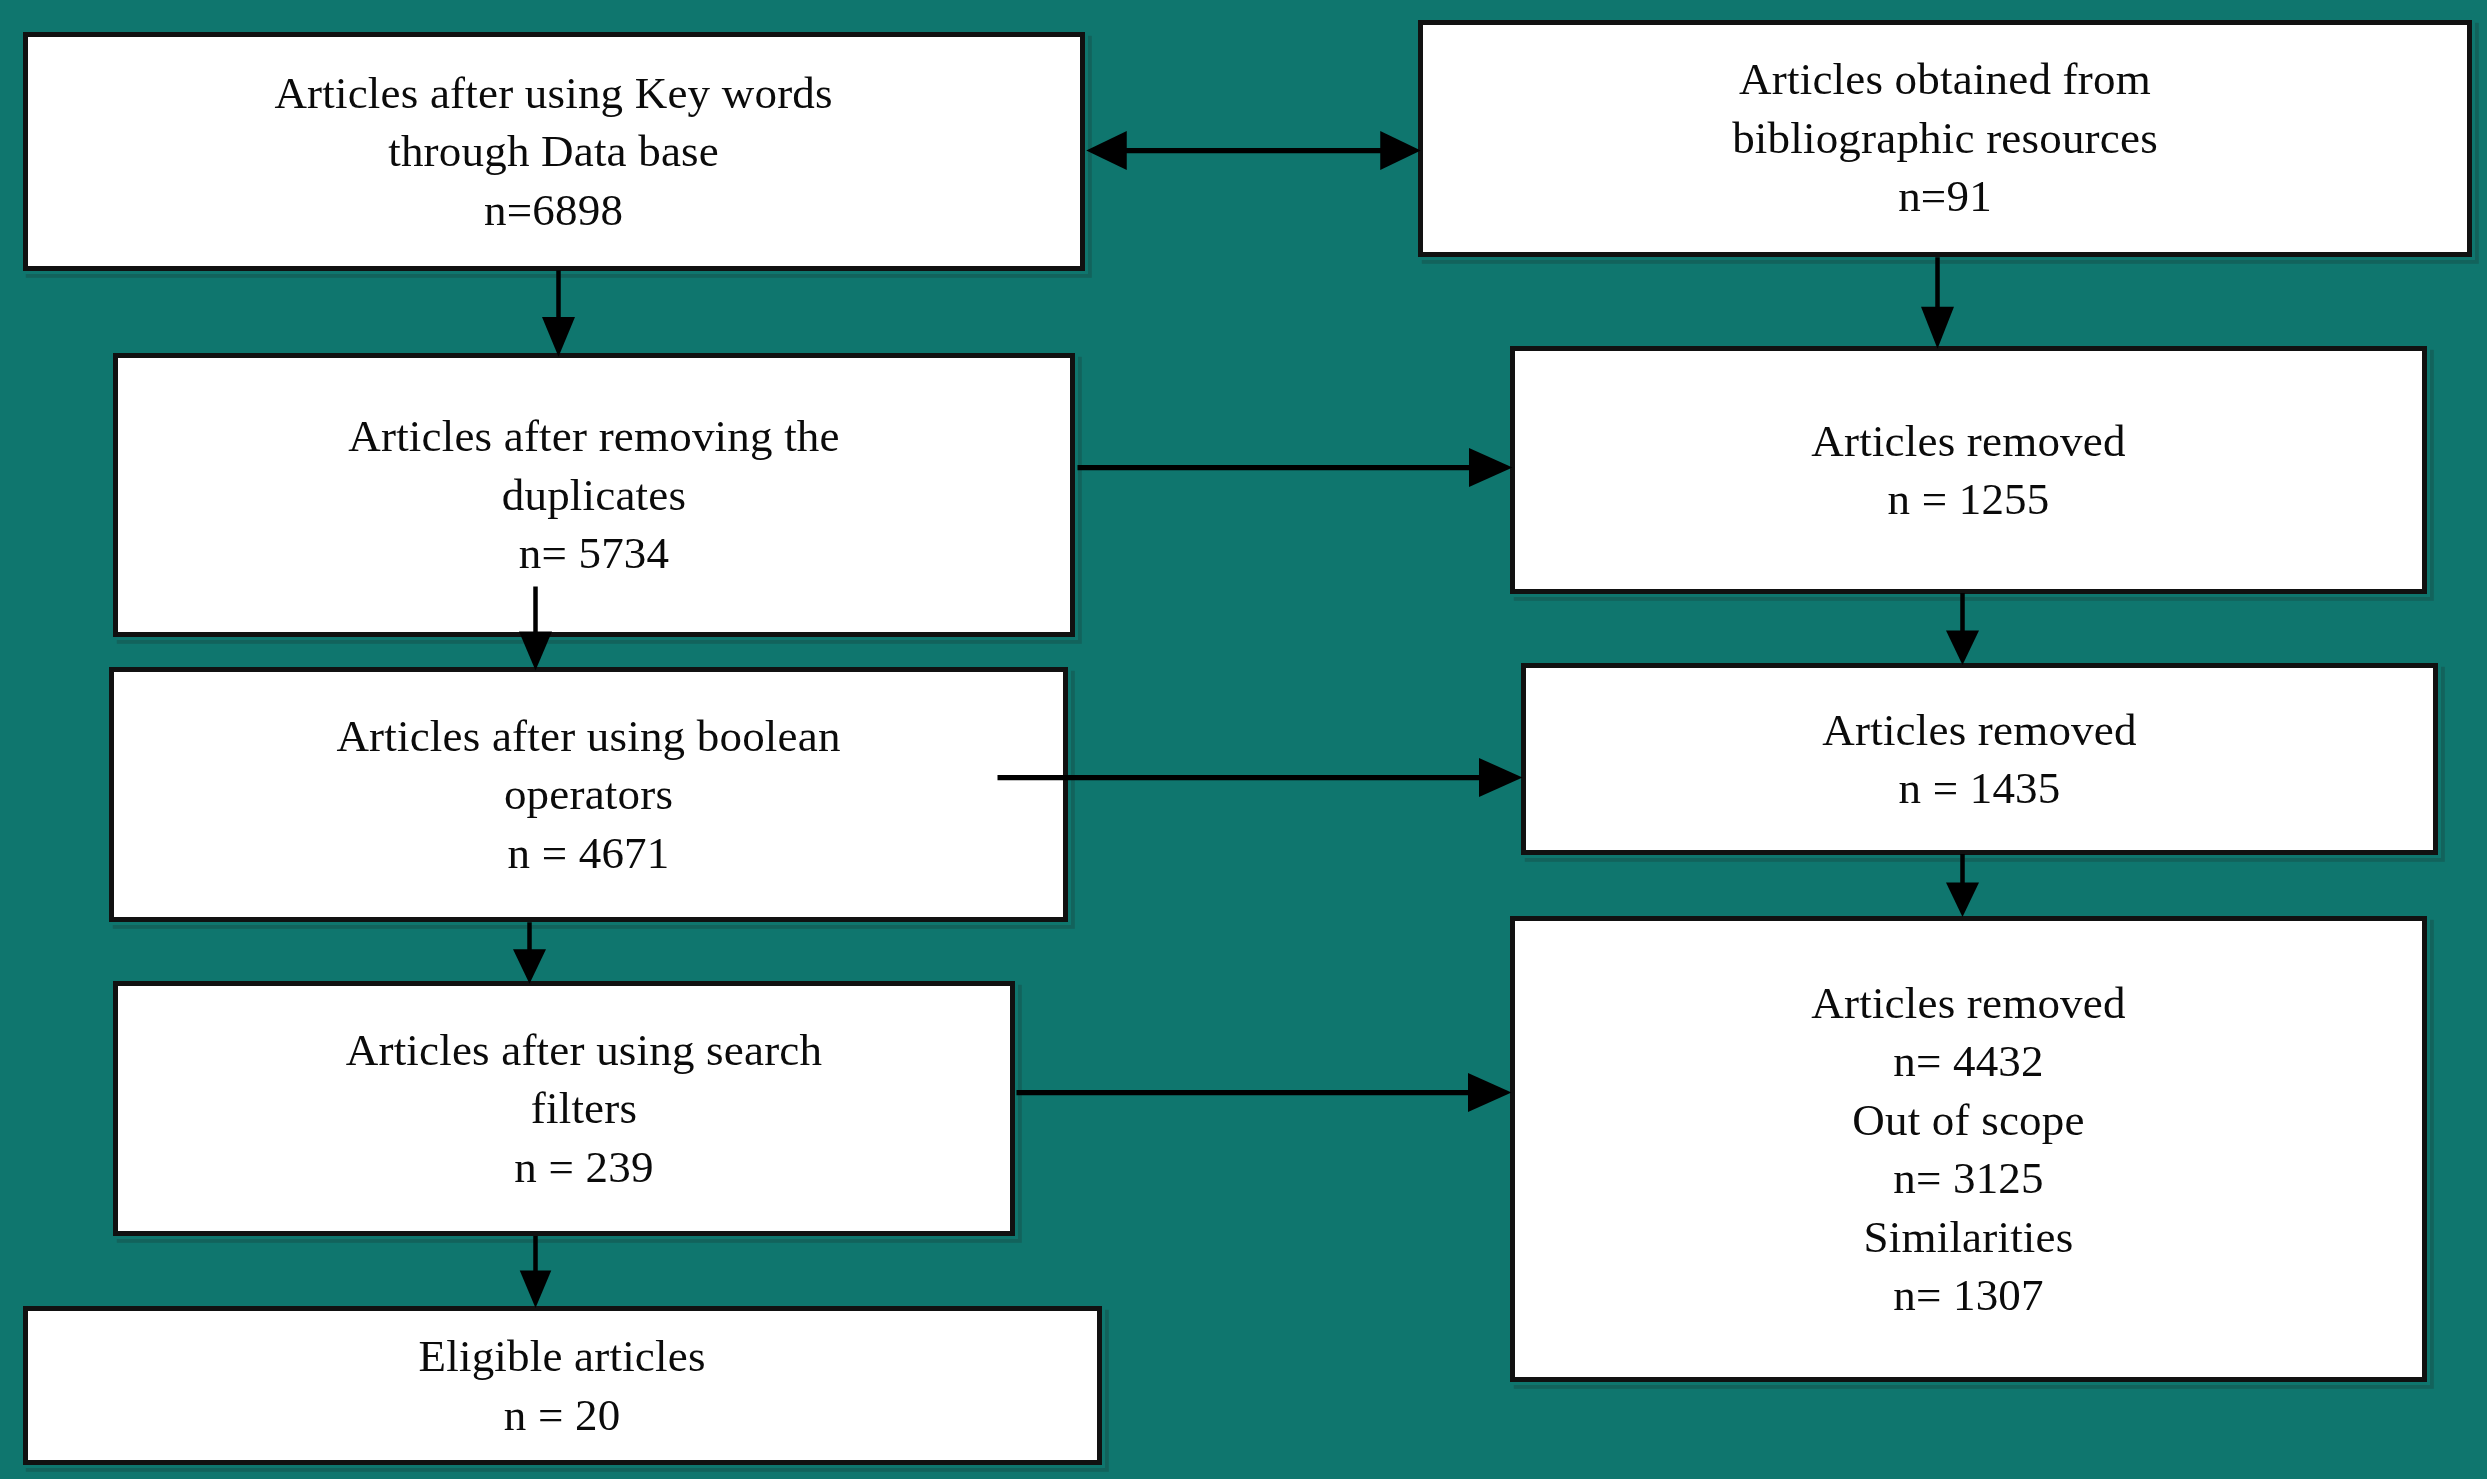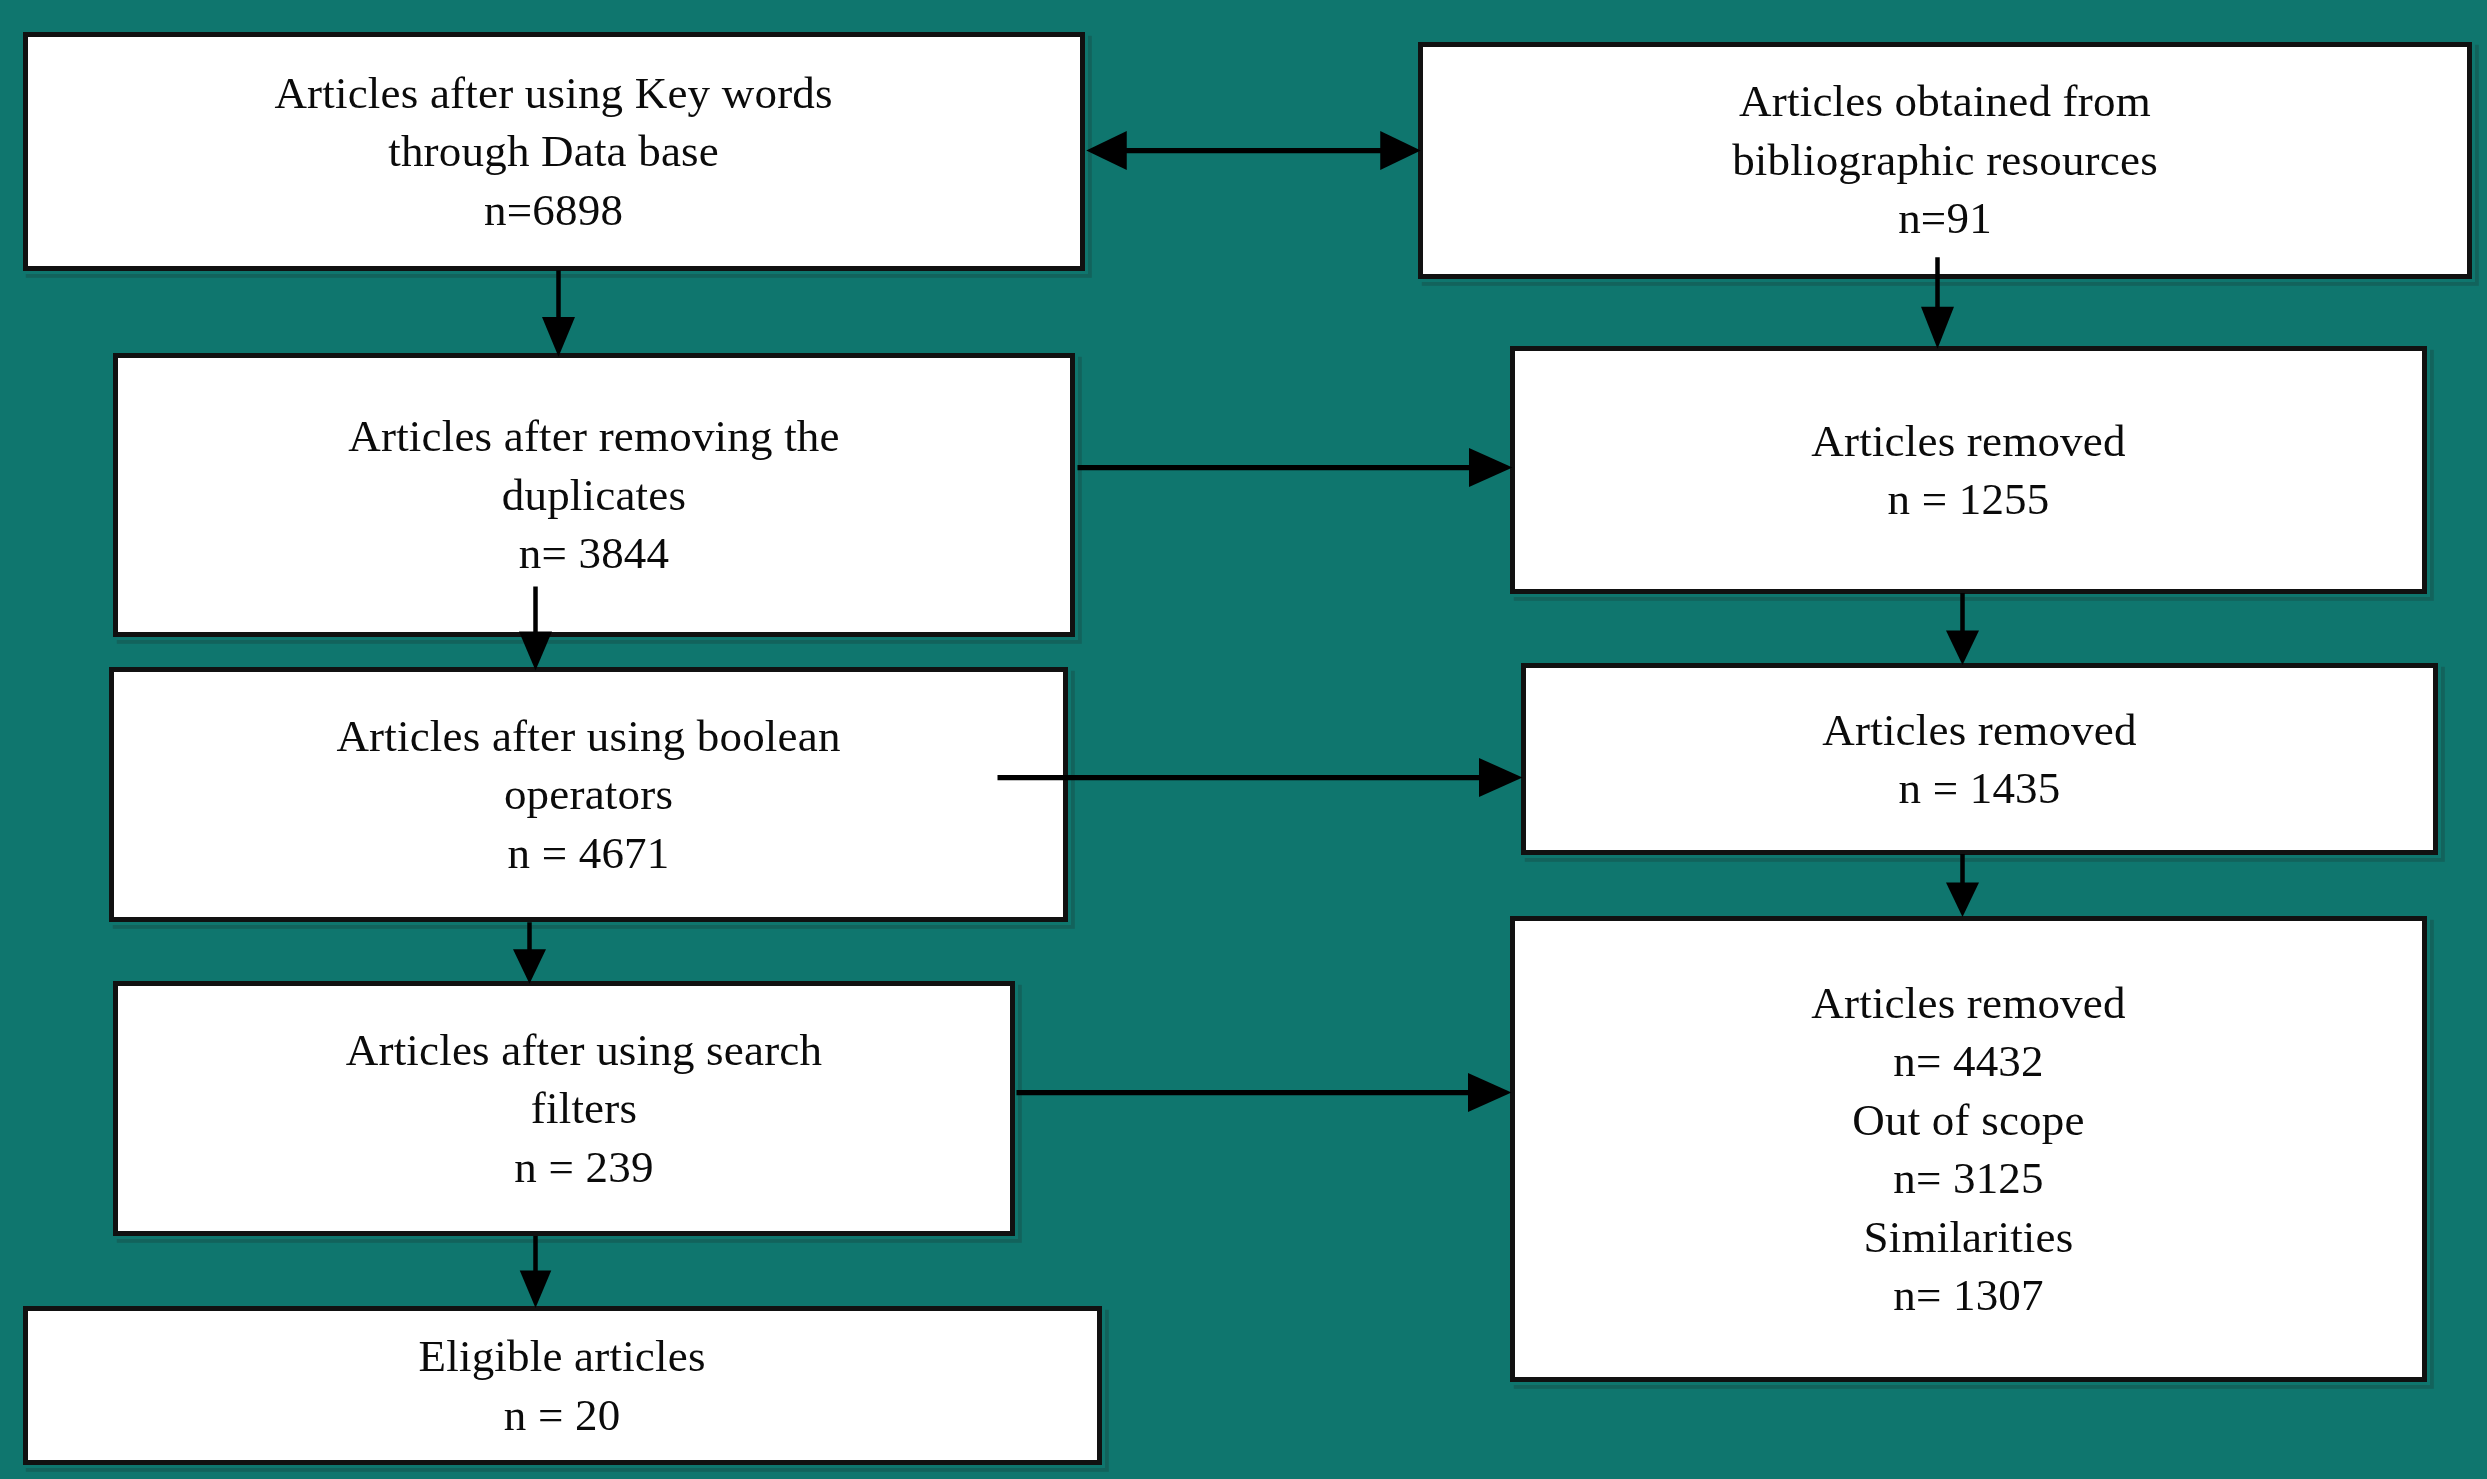--- a/index.html
+++ b/index.html
@@ -60,30 +60,30 @@
 <body>
 
 <div id="canvas">
 
   <div class="flow-box" style="left:22.6px; top:32px; width:1062px; height:239px;">
     <span class="line">Articles after using Key words</span>
     <span class="line">through Data base</span>
     <span class="line">n=6898</span>
   </div>
 
-  <div class="flow-box" style="left:1418px; top:19.6px; width:1054px; height:237px;margin-top:22px;">
+  <div class="flow-box" style="left:1418px; top:19.6px; width:1054px; height:237px;">
     <span class="line">Articles obtained from</span>
     <span class="line">bibliographic resources</span>
     <span class="line">n=91</span>
   </div>
 
   <div class="flow-box" style="left:113px; top:353px; width:962px; height:284px;">
     <span class="line">Articles after removing the</span>
     <span class="line">duplicates</span>
-    <span class="line">n= 3844</span>
+    <span class="line">n= 5734</span>
   </div>
 
   <div class="flow-box" style="left:1510px; top:346px; width:917px; height:248px;">
     <span class="line">Articles removed</span>
     <span class="line">n = 1255</span>
   </div>
 
   <div class="flow-box" style="left:109px; top:667px; width:959px; height:255px;">
     <span class="line">Articles after using boolean</span>
     <span class="line">operators</span>

